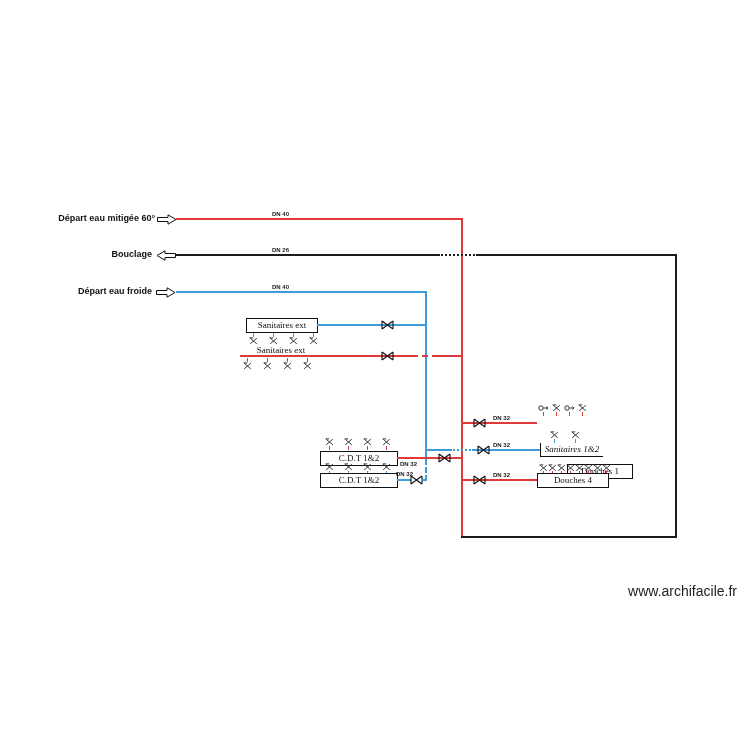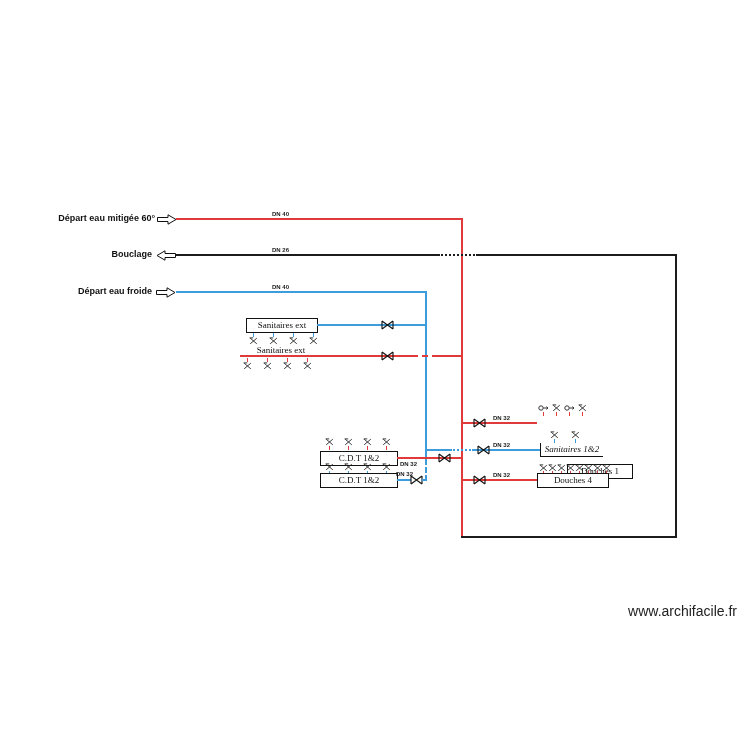--- a/index.html
+++ b/index.html
@@ -22,21 +22,21 @@
              font-size:9px;line-height:10px;white-space:nowrap;}
   .openbox{border:none;border-bottom:1px solid #111;border-left:1px solid #111;background:none;}
   .fxrow{position:absolute;display:flex;align-items:flex-start;}
   .fxcol{display:flex;flex-direction:column;align-items:center;}
   .tick{width:1px;height:4px;}
   .tick.t-hot{background:#e03a3a;}
   .tick.t-cold{background:#3d9ddc;}
   .valve{position:absolute;}
   .arrow{position:absolute;}
   svg{display:block;}
-  .wm{position:absolute;font-size:14px;color:#222;text-align:right;white-space:nowrap;margin-top:20px;}
+  .wm{position:absolute;font-size:14px;color:#222;text-align:right;white-space:nowrap;}
 </style>
 </head>
 <body>
 
 <div id="canvas">
 
   <svg width="0" height="0" style="position:absolute">
     <defs>
       <g id="g-valve" stroke="#111" stroke-width="1.1" fill="none">
         <path d="M1 1 L12 9 M12 1 L1 9 M1 1 V9 M12 1 V9"></path>

